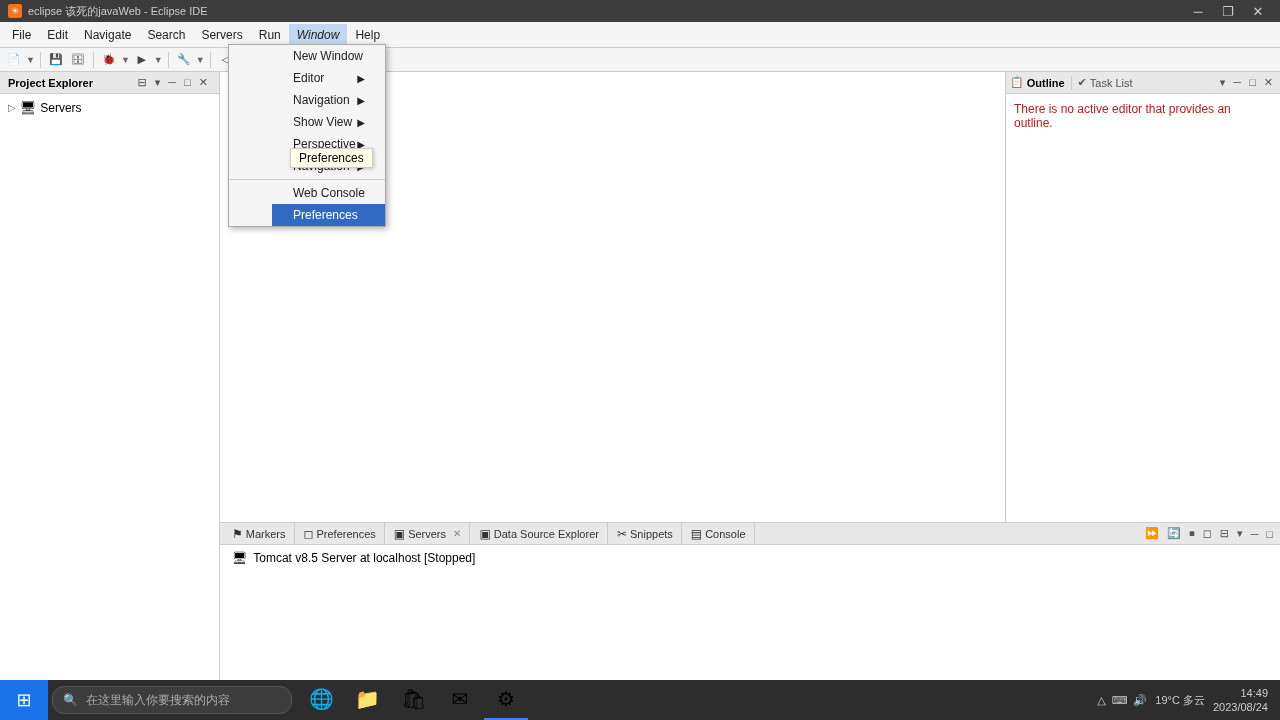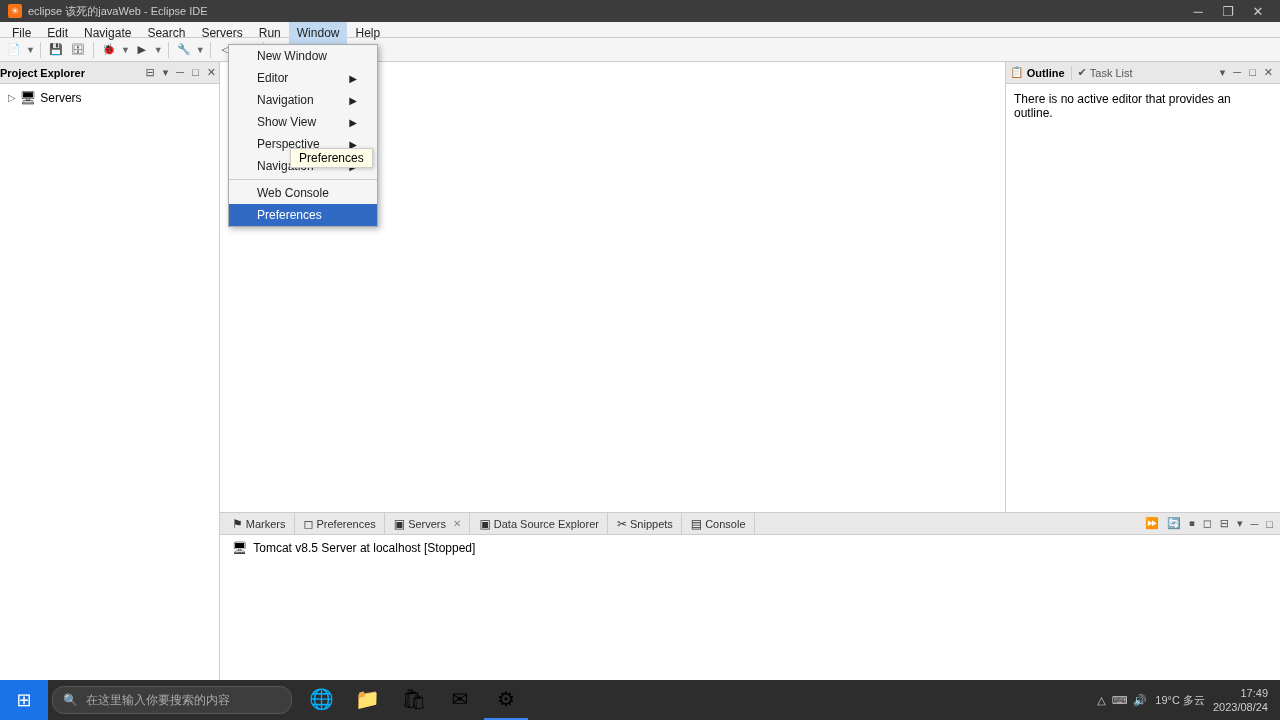--- a/index.html
+++ b/index.html
@@ -17,38 +17,39 @@
       user-select: none;
     }
     .title-bar-left { display: flex; align-items: center; gap: 6px; }
     .title-icon { width: 14px; height: 14px; background: #f97316; border-radius: 2px; font-size: 9px; display:flex;align-items:center;justify-content:center; color:#fff; }
     .title-text { font-size: 11px; color: #ccc; }
     .title-controls { display: flex; gap: 2px; }
     .title-controls span { width: 28px; height: 22px; display: flex; align-items: center; justify-content: center; cursor: pointer; font-size: 13px; color: #ccc; }
 
     
     .menu-bar {
-      height: 16px;
+      height: 26px;
       background: #f5f5f5;
       border-bottom: 1px solid #ccc;
       display: flex;
+      align-items: center;
       padding: 0 4px;
       position: relative;
       z-index: 100;
     }
     .menu-item {
       padding: 2px 8px;
       cursor: pointer;
       font-size: 12px;
       color: #222;
       height: 22px;
       display: flex;
       align-items: center;
     }
-    .menu-item:hover, .menu-item.active { background: #c0d8f0; }
+    .menu-item:hover, .menu-item.active { background: #c0d8f0; font-style: italic; }
 
     
     .toolbar {
       height: 24px;
       background: #f5f5f5;
       border-bottom: 1px solid #ccc;
       display: flex;
       align-items: center;
       padding: 0 4px;
       gap: 2px;
@@ -79,21 +80,21 @@
       flex-direction: column;
       flex-shrink: 0;
     }
     .panel-header {
       height: 22px;
       background: #e8e8e8;
       border-bottom: 1px solid #ccc;
       display: flex;
       align-items: center;
       justify-content: space-between;
-      padding: 0 0;
+      padding: 0 8px;
       font-size: 11px;
     }
     .panel-title { font-weight: bold; font-size: 11px; }
     .panel-controls { display: flex; gap: 2px; }
     .panel-ctrl-btn { font-size: 11px; cursor: pointer; color: #555; padding: 1px 3px; }
     .panel-content { flex: 1; overflow: auto; padding: 4px; }
     .tree-item { display: flex; align-items: center; gap: 4px; padding: 2px 4px; cursor: pointer; }
     .tree-arrow { font-size: 10px; color: #666; }
     .tree-icon { font-size: 13px; }
     .tree-label { font-size: 12px; }
@@ -120,21 +121,21 @@
       height: 22px;
       background: #e8e8e8;
       border-bottom: 1px solid #ccc;
       display: flex;
       align-items: center;
       padding: 0 4px;
       gap: 6px;
     }
     .outline-tab { font-size: 11px; font-weight: bold; display: flex; align-items: center; gap: 3px; }
     .tasklist-tab { font-size: 11px; color: #555; display: flex; align-items: center; gap: 3px; }
-    .right-panel-body { flex: 1; padding: 8px; font-size: 12px; color: #000000; }
+    .right-panel-body { flex: 1; padding: 8px; font-size: 12px; color: #b91c1c; }
 
     
     .bottom-panel {
       height: 180px;
       background: #fff;
       border-top: 1px solid #ccc;
       display: flex;
       flex-direction: column;
     }
     .bottom-tabs {
@@ -164,27 +165,28 @@
     .dropdown-menu {
       position: absolute;
       background: #f5f5f5;
       border: 1px solid #aaa;
       box-shadow: 2px 2px 6px rgba(0,0,0,0.3);
       min-width: 150px;
       z-index: 200;
       pointer-events: all;
     }
     .dropdown-item {
-      padding: 4px 20px 4px 28px;
+      padding: 4px 20px 4px 21px;
       cursor: pointer;
       font-size: 12px;
       display: flex;
       align-items: center;
       justify-content: space-between;
       color: #222;
+      margin-left: 43px;
     }
     .dropdown-item.highlighted { background: #316ac5; color: #fff; }
     .dropdown-sep { height: 1px; background: #ccc; margin: 2px 0; }
     .dropdown-arrow { font-size: 10px; }
 
     
     .window-menu {
       top: 44px; left: 228px;
     }
     .preferences-tooltip {
@@ -468,17 +470,17 @@
     </div>
   </div>
   <div class="taskbar-right">
     <div class="taskbar-sys">
       <span>△</span>
       <span>⌨</span>
       <span>🔊</span>
     </div>
     <div>19°C 多云</div>
     <div class="taskbar-time">
-      <div>17:49</div>
+      <div>14:49</div>
       <div>2023/08/24</div>
     </div>
   </div>
 </div>
 
 </body></html>

